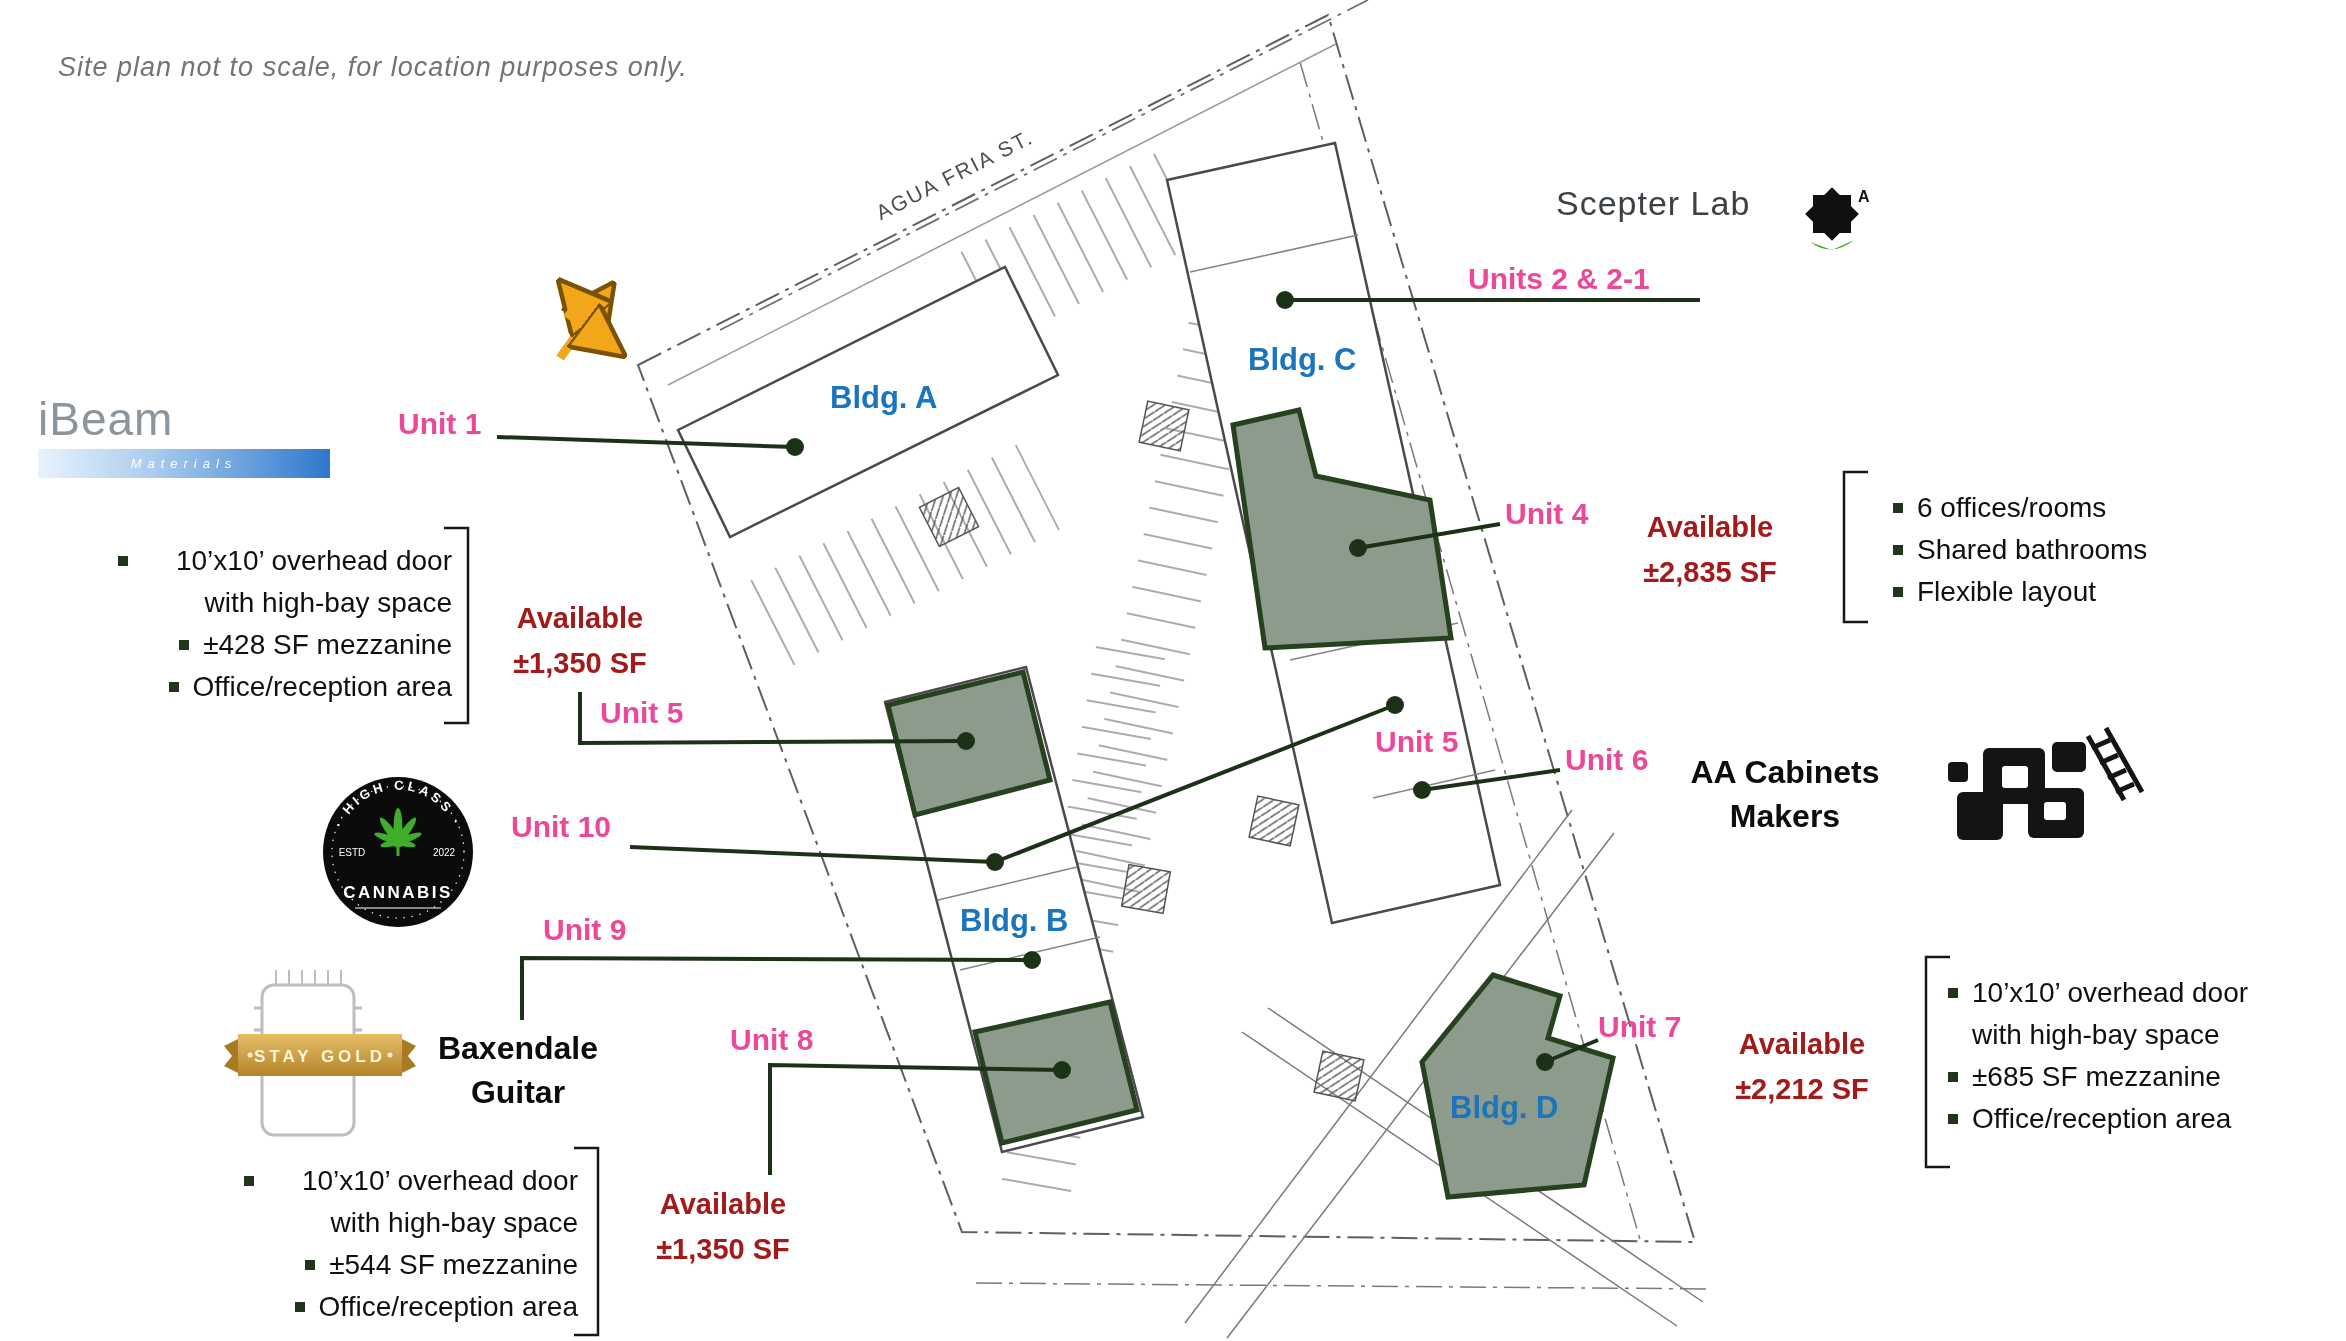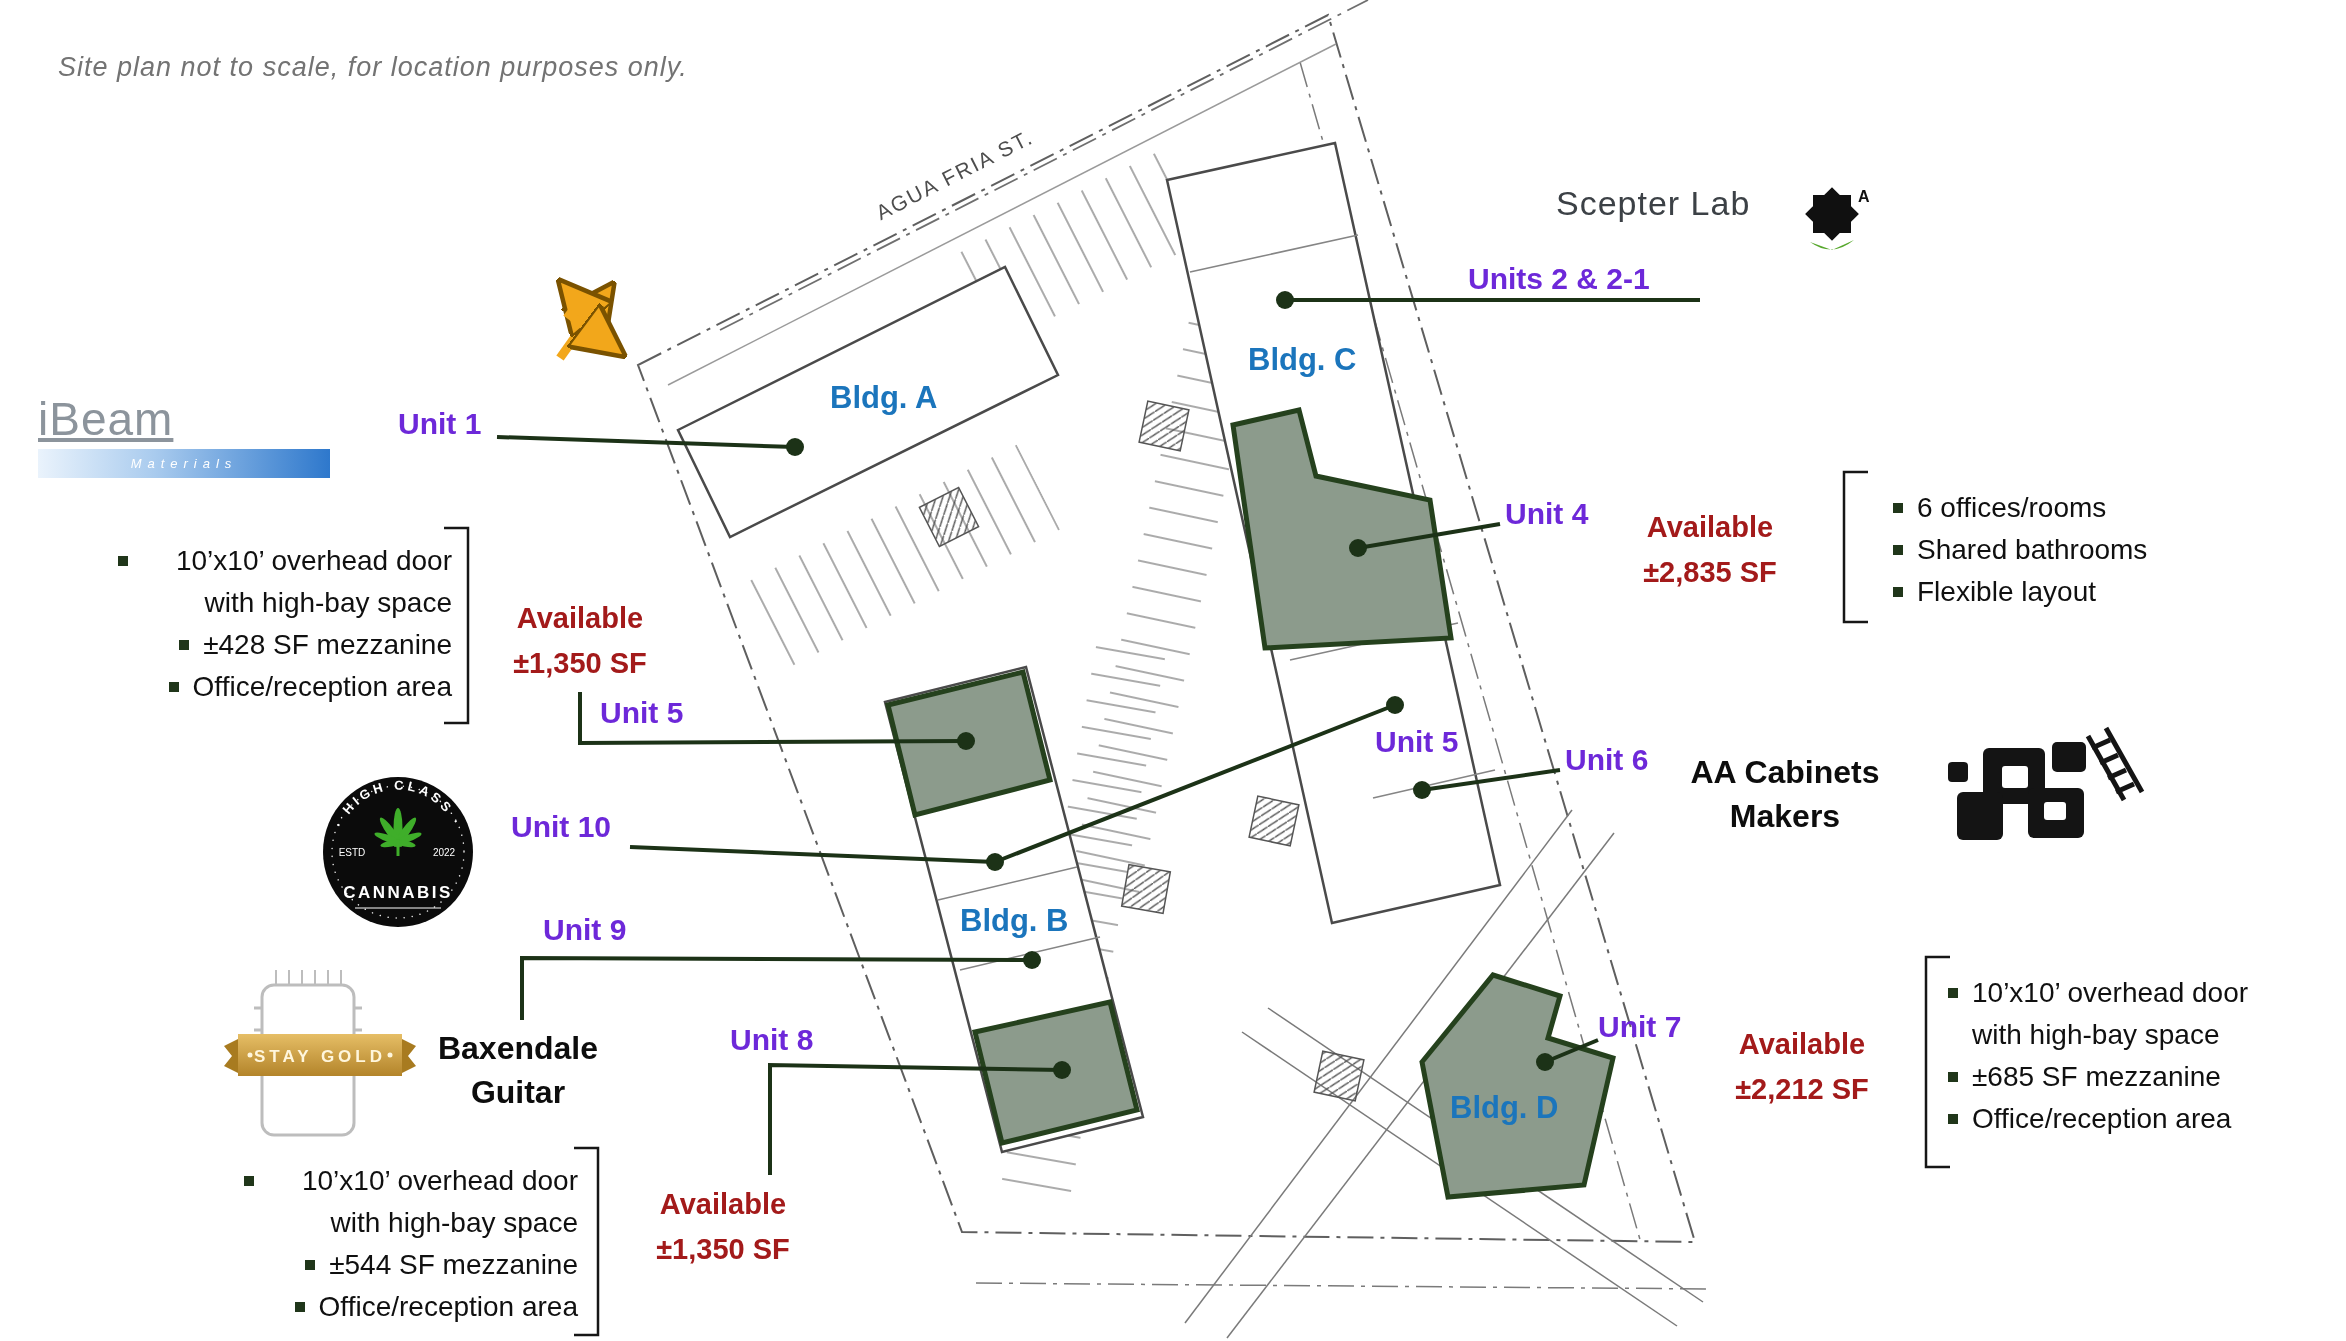--- a/index.html
+++ b/index.html
@@ -6,38 +6,38 @@
   #canvas{position:relative;width:2346px;height:1341px;background:#fff;overflow:hidden;
           font-family:"Liberation Sans",sans-serif;}
   #plan-svg{position:absolute;left:0;top:0;}
   svg text{font-family:"Liberation Sans",sans-serif;}
 
   .note{position:absolute;left:58px;top:52px;font:italic 27px "Liberation Sans",sans-serif;
         color:#737373;letter-spacing:1px;white-space:nowrap;}
   .street{position:absolute;left:865px;top:150px;width:230px;transform:rotate(-27deg);
           font:21px "Liberation Sans",sans-serif;color:#4d4d4d;letter-spacing:2px;white-space:nowrap;}
 
-  .lbl{position:absolute;font:bold 30px "Liberation Sans",sans-serif;color:#6d28d9;white-space:nowrap;}
+  .lbl{position:absolute;font:bold 30px "Liberation Sans",sans-serif;color:#ec4899;white-space:nowrap;}
   .bldg{position:absolute;font:bold 31px "Liberation Sans",sans-serif;color:#1B75BC;white-space:nowrap;}
   .avail{position:absolute;font:bold 29px "Liberation Sans",sans-serif;color:#A31A1A;
          text-align:center;line-height:45px;white-space:nowrap;}
 
   .feats{position:absolute;font:28px "Liberation Sans",sans-serif;color:#101010;}
   .feat{display:flex;align-items:flex-start;line-height:42px;}
   .feat .sq{flex:none;width:10px;height:10px;background:#20361A;margin:16px 14px 0 0;}
   .feat .txt{max-width:310px;}
   .ralign .feat{justify-content:flex-end;}
   .ralign .txt{text-align:right;}
   .lalign .txt{text-align:left;}
 
   .tenant-2line{position:absolute;font:bold 32px "Liberation Sans",sans-serif;color:#0d0d0d;
                 text-align:center;line-height:44px;white-space:nowrap;}
 
   .ibeam{position:absolute;left:38px;top:392px;}
-  .ibeam-name{font:46px "Liberation Sans",sans-serif;color:#8C949C;letter-spacing:1px;text-decoration:underline;}
+  .ibeam-name{font:46px "Liberation Sans",sans-serif;color:#8C949C;letter-spacing:1px;}
   .ibeam-bar{width:292px;height:29px;margin-top:3px;display:flex;align-items:center;justify-content:center;
              background:linear-gradient(90deg,#eaf3fc 0%,#a9cbee 40%,#2E78CC 100%);}
   .ibeam-bar span{font:italic 13px "Liberation Sans",sans-serif;color:#ffffff;letter-spacing:6px;}
 
   .scepter-name{position:absolute;left:1556px;top:184px;font:34px "Liberation Sans",sans-serif;
                 color:#3C4146;letter-spacing:1px;white-space:nowrap;}
 </style>
 </head>
 <body>
 

